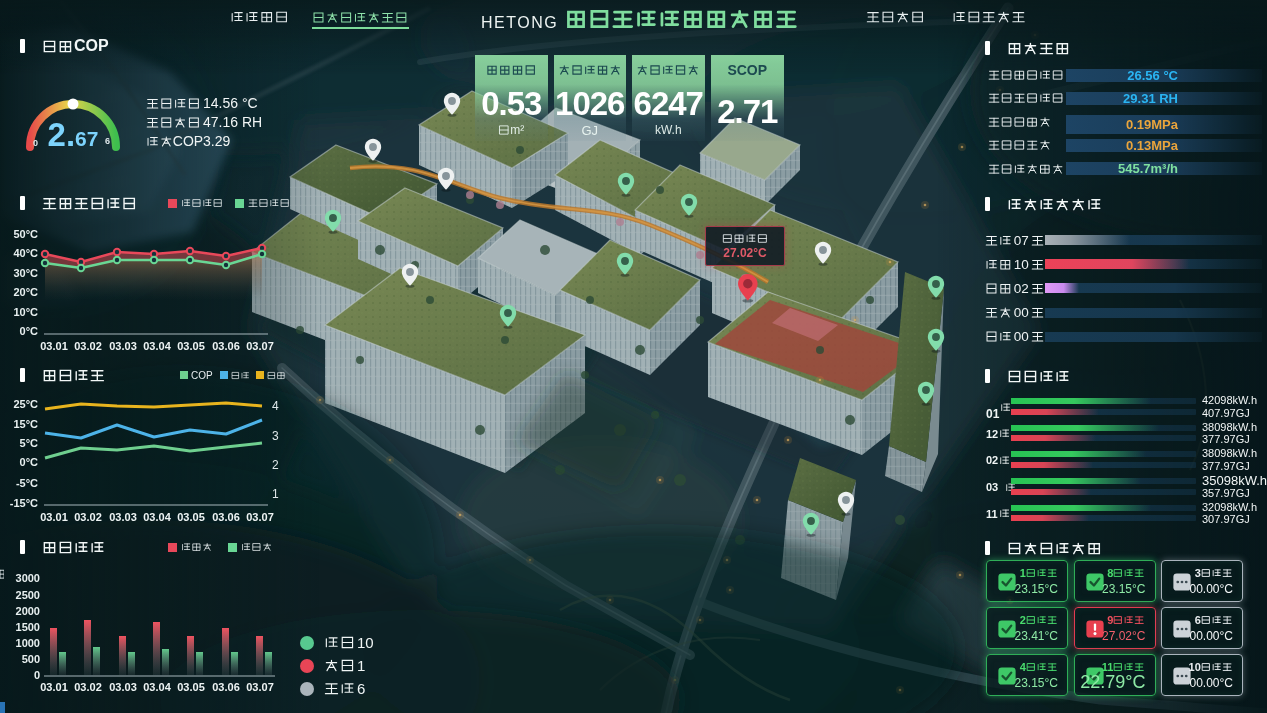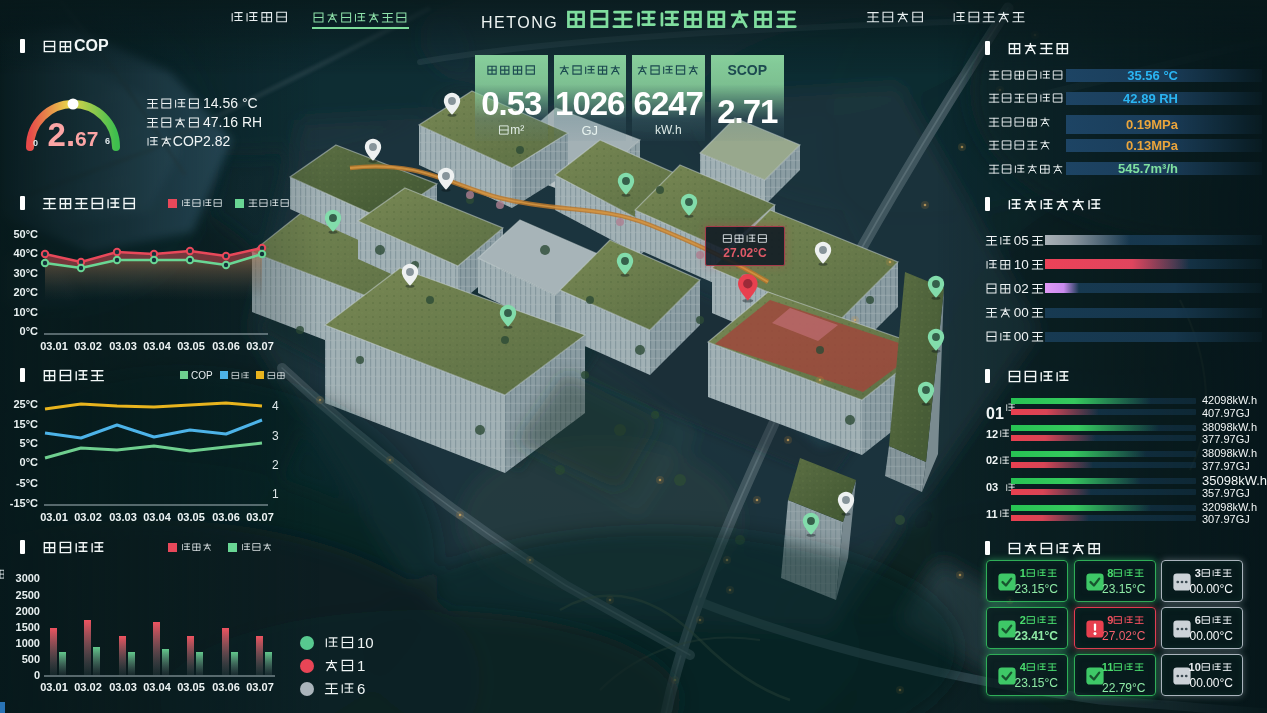--- a/index.html
+++ b/index.html
@@ -381,21 +381,21 @@
       <linearGradient id="gg" x1="0" y1="0" x2="1" y2="0">
 <stop offset="0%" stop-color="#e84a4a"></stop>
         <stop offset="45%" stop-color="#e8d44a"></stop>
         <stop offset="100%" stop-color="#3ebf4e"></stop>
 </linearGradient>
     </defs>
 <path d="M13,57 A43,43 0 0 1 99,57" fill="none" stroke="url(#gg)" stroke-width="8" stroke-linecap="round"></path>
 <circle cx="56" cy="14" r="5.5" fill="#ffffff"></circle>
 </svg>
 
-<div class="abs" style="left:30px;top:116px;width:86px;text-align:center;color:#fca5a5;font-weight:700;white-space:nowrap"><span style="font-size:33px">2.</span><span style="font-size:21px">67</span></div>
+<div class="abs" style="left:30px;top:116px;width:86px;text-align:center;color:#7dd3fc;font-weight:700;white-space:nowrap"><span style="font-size:33px">2.</span><span style="font-size:21px">67</span></div>
 <div style="position:absolute;left:33px;top:138px;height:10px;display:flex;align-items:center;gap:4px;">
     <span style="font-size:9px;color:#dfe8ea;font-weight:700;white-space:nowrap;">0</span>
   </div>
 <div style="position:absolute;left:105px;top:136px;height:10px;display:flex;align-items:center;gap:4px;">
     <span style="font-size:9px;color:#dfe8ea;font-weight:700;white-space:nowrap;">6</span>
   </div>
 
 <div style="position:absolute;left:146px;top:95px;height:16px;display:flex;align-items:center;gap:0px;">
     <svg width="54.4" height="13" viewBox="0 0 67 16" style="color:#eef3f4;flex:none;" fill="none" stroke="currentColor" stroke-width="1.25" stroke-linecap="round">
       <use href="#cj1" x="0"></use>
@@ -421,21 +421,21 @@
   </div>
 
 <div style="position:absolute;left:146px;top:133px;height:16px;display:flex;align-items:center;gap:0px;">
     <svg width="26.8" height="13" viewBox="0 0 33 16" style="color:#eef3f4;flex:none;" fill="none" stroke="currentColor" stroke-width="1.25" stroke-linecap="round">
       <use href="#cj2" x="0"></use>
       <use href="#cj4" x="17"></use>
     </svg>
     <span style="font-size:14px;color:#eef3f4;font-weight:400;white-space:nowrap;">COP</span>
   </div>
 <div style="position:absolute;left:203px;top:133px;height:16px;display:flex;align-items:center;gap:0px;">
-    <span style="font-size:14px;color:#f2f6f6;font-weight:400;white-space:nowrap;">2.82</span>
+    <span style="font-size:14px;color:#f2f6f6;font-weight:400;white-space:nowrap;">3.29</span>
   </div>
 
 <div style="position:absolute;left:20px;top:194px;height:18px;display:flex;align-items:center;gap:1px;">
     <div style="width:5px;height:14px;background:#fff;border-radius:1px;margin-right:16px;flex:none"></div>
     <svg width="94.7" height="15" viewBox="0 0 101 16" style="color:#f2f7f7;flex:none;" fill="none" stroke="currentColor" stroke-width="1.50" stroke-linecap="round">
       <use href="#cj1" x="0"></use>
       <use href="#cj3" x="17"></use>
       <use href="#cj1" x="34"></use>
       <use href="#cj0" x="51"></use>
       <use href="#cj2" x="68"></use>
@@ -818,35 +818,35 @@
     <svg width="75.8" height="12" viewBox="0 0 101 16" style="color:#eef3f4;flex:none;" fill="none" stroke="currentColor" stroke-width="1.25" stroke-linecap="round">
       <use href="#cj1" x="0"></use>
       <use href="#cj0" x="17"></use>
       <use href="#cj3" x="34"></use>
       <use href="#cj0" x="51"></use>
       <use href="#cj2" x="68"></use>
       <use href="#cj0" x="85"></use>
     </svg>
   </div>
 <div class="abs" style="left:1066px;top:68.5px;width:196px;height:13px;background:linear-gradient(90deg,#1d4464 0%,#1a3c58 52%,rgba(20,50,75,.12) 100%);display:flex;align-items:center;justify-content:flex-end;padding-right:84px">
-    <span style="font-size:13px;font-weight:700;color:#2ab5f2;white-space:nowrap">35.56 °C</span>
+    <span style="font-size:13px;font-weight:700;color:#2ab5f2;white-space:nowrap">26.56 °C</span>
   </div>
 
 <div style="position:absolute;left:988px;top:90.4px;height:16px;display:flex;align-items:center;gap:0px;">
     <svg width="75.8" height="12" viewBox="0 0 101 16" style="color:#eef3f4;flex:none;" fill="none" stroke="currentColor" stroke-width="1.25" stroke-linecap="round">
       <use href="#cj1" x="0"></use>
       <use href="#cj0" x="17"></use>
       <use href="#cj1" x="34"></use>
       <use href="#cj0" x="51"></use>
       <use href="#cj2" x="68"></use>
       <use href="#cj0" x="85"></use>
     </svg>
   </div>
 <div class="abs" style="left:1066px;top:91.9px;width:196px;height:13px;background:linear-gradient(90deg,#1d4464 0%,#1a3c58 52%,rgba(20,50,75,.12) 100%);display:flex;align-items:center;justify-content:flex-end;padding-right:84px">
-    <span style="font-size:13px;font-weight:700;color:#2ab5f2;white-space:nowrap">42.89 RH</span>
+    <span style="font-size:13px;font-weight:700;color:#2ab5f2;white-space:nowrap">29.31 RH</span>
   </div>
 
 <div style="position:absolute;left:988px;top:113.8px;height:16px;display:flex;align-items:center;gap:0px;">
     <svg width="63.0" height="12" viewBox="0 0 84 16" style="color:#eef3f4;flex:none;" fill="none" stroke="currentColor" stroke-width="1.25" stroke-linecap="round">
       <use href="#cj1" x="0"></use>
       <use href="#cj0" x="17"></use>
       <use href="#cj0" x="34"></use>
       <use href="#cj3" x="51"></use>
       <use href="#cj4" x="68"></use>
     </svg>
@@ -892,21 +892,21 @@
       <use href="#cj4" x="68"></use>
       <use href="#cj2" x="85"></use>
     </svg>
   </div>
 
 <div style="position:absolute;left:985px;top:231.0px;height:18px;display:flex;align-items:center;gap:0px;">
     <svg width="26.8" height="13" viewBox="0 0 33 16" style="color:#eef3f4;flex:none;" fill="none" stroke="currentColor" stroke-width="1.25" stroke-linecap="round">
       <use href="#cj1" x="0"></use>
       <use href="#cj2" x="17"></use>
     </svg>
-    <span style="font-size:13.5px;color:#eef3f4;font-weight:400;white-space:nowrap;margin-left:2px;margin-right:2px">05</span>
+    <span style="font-size:13.5px;color:#eef3f4;font-weight:400;white-space:nowrap;margin-left:2px;margin-right:2px">07</span>
     <svg width="13.0" height="13" viewBox="0 0 16 16" style="color:#eef3f4;flex:none;" fill="none" stroke="currentColor" stroke-width="1.25" stroke-linecap="round">
       <use href="#cj1" x="0"></use>
     </svg>
   </div>
 <div class="abs" style="left:1045px;top:235.0px;width:217px;height:10px;background:linear-gradient(90deg,#173a52 0%,#16364c 60%,rgba(20,48,66,.18) 100%)">
     <div style="width:85px;height:10px;background:linear-gradient(90deg,#a8b0b6 0%,#8d98a0 30%,rgba(60,90,110,0) 100%)"></div>
   </div>
 
 <div style="position:absolute;left:985px;top:255.2px;height:18px;display:flex;align-items:center;gap:0px;">
     <svg width="26.8" height="13" viewBox="0 0 33 16" style="color:#eef3f4;flex:none;" fill="none" stroke="currentColor" stroke-width="1.25" stroke-linecap="round">
@@ -964,21 +964,21 @@
     <div style="width:5px;height:14px;background:#fff;border-radius:1px;margin-right:16px;flex:none"></div>
     <svg width="62.8" height="15" viewBox="0 0 67 16" style="color:#f2f7f7;flex:none;" fill="none" stroke="currentColor" stroke-width="1.50" stroke-linecap="round">
       <use href="#cj0" x="0"></use>
       <use href="#cj0" x="17"></use>
       <use href="#cj2" x="34"></use>
       <use href="#cj2" x="51"></use>
     </svg>
   </div>
 
 <div style="position:absolute;left:986px;top:400.0px;height:14px;display:flex;align-items:center;gap:1px;">
-    <span style="font-size:16px;color:#f0f5f5;font-weight:700;white-space:nowrap;margin-top:13px;">01</span>
+    <span style="font-size:12px;color:#f0f5f5;font-weight:700;white-space:nowrap;margin-top:13px;">01</span>
     <svg width="11.0" height="11" viewBox="0 0 16 16" style="color:#f0f5f5;flex:none;" fill="none" stroke="currentColor" stroke-width="1.25" stroke-linecap="round">
       <use href="#cj2" x="0"></use>
     </svg>
   </div>
 <div class="abs" style="left:1011px;top:398.0px;width:185px;height:6px;background:linear-gradient(90deg,#15374e,rgba(21,55,78,.5));border-radius:1px">
     <div style="width:140px;height:6px;background:linear-gradient(90deg,#27c353 0%,#35c95e 45%,rgba(30,90,100,0) 100%)"></div>
   </div>
 <div class="abs" style="left:1011px;top:408.5px;width:185px;height:6px;background:linear-gradient(90deg,#15374e,rgba(21,55,78,.5));border-radius:1px">
     <div style="width:88px;height:6px;background:linear-gradient(90deg,#e84050 0%,#d84455 40%,rgba(30,90,100,0) 100%)"></div>
   </div>
@@ -1133,21 +1133,21 @@
       <path d="M6,12 L10.5,16.5 L17.5,7.5" stroke="#17542e" stroke-width="3" fill="none" stroke-linecap="round" stroke-linejoin="round"></path>
     </svg>
 <div style="position:absolute;right:10px;top:6px;display:flex;align-items:center">
       <span style="font-size:11px;color:#4ade6e;font-weight:700;white-space:nowrap;">2</span>
       <svg width="31.2" height="10" viewBox="0 0 50 16" style="color:#4ade6e;flex:none;" fill="none" stroke="currentColor" stroke-width="1.50" stroke-linecap="round">
         <use href="#cj0" x="0"></use>
         <use href="#cj2" x="17"></use>
         <use href="#cj1" x="34"></use>
       </svg>
     </div>
-<div style="position:absolute;right:9px;top:21.5px;font-size:12px;color:#8eeaa6;font-weight:700">23.41°C</div>
+<div style="position:absolute;right:9px;top:21.5px;font-size:12px;color:#8eeaa6;font-weight:400">23.41°C</div>
 </div>
 
 <div class="abs" style="left:1073.5px;top:606.5px;width:82px;height:42px;border:1.6px solid #e23b50;border-radius:4px;background:rgba(8,28,30,.78);box-shadow:0 0 7px rgba(230,60,80,.5), inset 0 0 6px rgba(20,60,50,.4)">
 <svg style="position:absolute;left:11px;top:12px" width="18" height="18" viewBox="0 0 23.8 23.8">
       <rect x="0.5" y="0.5" width="22.8" height="22.8" rx="4.5" fill="#e8404f"></rect>
       <rect x="10.4" y="4.5" width="3" height="10" rx="1.5" fill="#fff"></rect>
       <circle cx="11.9" cy="18" r="2" fill="#fff"></circle>
     </svg>
 <div style="position:absolute;right:10px;top:6px;display:flex;align-items:center">
       <span style="font-size:11px;color:#f2505e;font-weight:700;white-space:nowrap;">9</span>
@@ -1200,21 +1200,21 @@
       <path d="M6,12 L10.5,16.5 L17.5,7.5" stroke="#17542e" stroke-width="3" fill="none" stroke-linecap="round" stroke-linejoin="round"></path>
     </svg>
 <div style="position:absolute;right:10px;top:6px;display:flex;align-items:center">
       <span style="font-size:11px;color:#4ade6e;font-weight:700;white-space:nowrap;">11</span>
       <svg width="31.2" height="10" viewBox="0 0 50 16" style="color:#4ade6e;flex:none;" fill="none" stroke="currentColor" stroke-width="1.50" stroke-linecap="round">
         <use href="#cj0" x="0"></use>
         <use href="#cj2" x="17"></use>
         <use href="#cj1" x="34"></use>
       </svg>
     </div>
-<div style="position:absolute;right:9px;top:26px;font-size:12px;color:#8eeaa6;font-weight:400">22.79°C</div>
+<div style="position:absolute;right:9px;top:17px;font-size:18px;color:#8eeaa6;font-weight:400">22.79°C</div>
 </div>
 
 <div class="abs" style="left:1161px;top:653.5px;width:82px;height:42px;border:1.6px solid #aab4bd;border-radius:4px;background:rgba(8,28,30,.78);box-shadow:0 0 7px rgba(190,200,210,.4), inset 0 0 6px rgba(20,60,50,.4)">
 <svg style="position:absolute;left:11px;top:12px" width="18" height="18" viewBox="0 0 23.8 23.8">
       <rect x="0.5" y="0.5" width="22.8" height="22.8" rx="4.5" fill="#ccd2d7"></rect>
       <circle cx="6.3" cy="11.9" r="1.8" fill="#3c4a52"></circle>
       <circle cx="11.9" cy="11.9" r="1.8" fill="#3c4a52"></circle>
       <circle cx="17.5" cy="11.9" r="1.8" fill="#3c4a52"></circle>
     </svg>
 <div style="position:absolute;right:10px;top:6px;display:flex;align-items:center">

